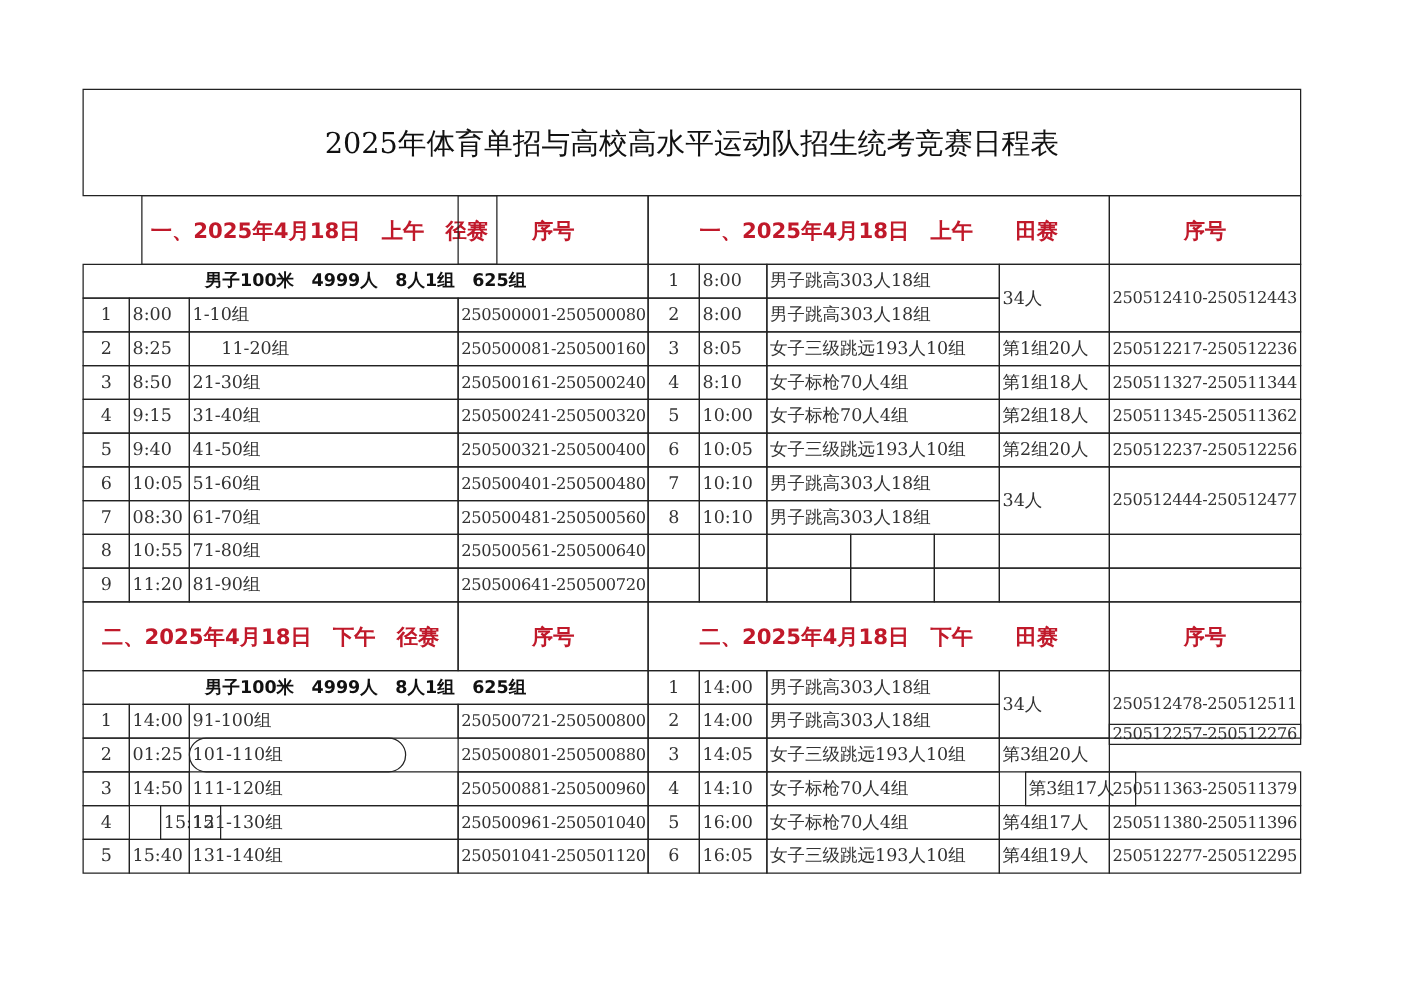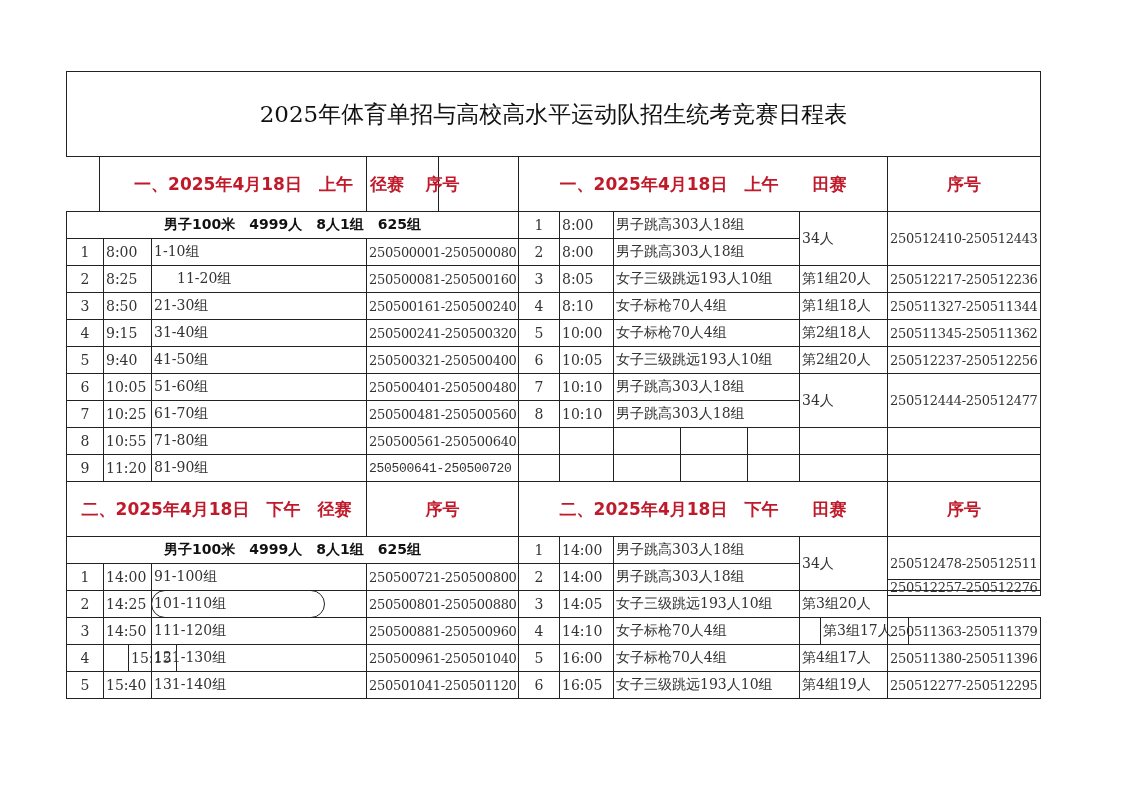--- a/index.html
+++ b/index.html
@@ -14,21 +14,21 @@
   .title { font-size:23px; color:#111; justify-content:center; font-family:"DejaVu Serif","Liberation Serif",serif; }
   .hdr { color:#c0192a; font-weight:bold; font-size:17px; font-family:"DejaVu Sans","Liberation Sans",sans-serif; }
   .sub { font-weight:bold; font-size:14px; color:#111; font-family:"DejaVu Sans","Liberation Sans",sans-serif; justify-content:center; }
   .mono { font-size:13px; letter-spacing:-0.3px; }
 </style>
 </head>
 <body>
 
 <div class="sheet" id="sheet">
     <div class="cell title" style="left: 67px; top: 72px; width: 975px; height: 86px;">2025年体育单招与高校高水平运动队招生统考竞赛日程表</div>
-    <div class="cell hdr c" style="left: 67px; top: 157px; width: 340px; height: 56px; margin-left: 32px;">一、2025年4月18日　上午　径赛</div>
+    <div class="cell hdr c" style="left: 81px; top: 157px; width: 285px; height: 56px; margin-left: 32px;">一、2025年4月18日　上午　径赛</div>
     <div class="cell hdr c" style="left: 367px; top: 157px; width: 153px; height: 56px;">序号</div>
     <div class="cell sub" style="left: 67px; top: 212px; width: 453px; height: 28px;">男子100米　4999人　8人1组　625组</div>
     <div class="cell c" style="left: 67px; top: 239px; width: 38px; height: 28px;">1</div>
     <div class="cell l" style="left: 104px; top: 239px; width: 49px; height: 28px;">8:00</div>
     <div class="cell l" style="left: 152px; top: 239px; width: 216px; height: 28px;">1-10组</div>
     <div class="cell l mono" style="left: 367px; top: 239px; width: 153px; height: 28px;">250500001-250500080</div>
     <div class="cell c" style="left: 67px; top: 266px; width: 38px; height: 28px;">2</div>
     <div class="cell l" style="left: 104px; top: 266px; width: 49px; height: 28px;">8:25</div>
     <div class="cell l" style="left: 152px; top: 266px; width: 216px; height: 28px; padding-left: 25px;">11-20组</div>
     <div class="cell l mono" style="left: 367px; top: 266px; width: 153px; height: 28px;">250500081-250500160</div>
@@ -42,31 +42,31 @@
     <div class="cell l mono" style="left: 367px; top: 320px; width: 153px; height: 28px;">250500241-250500320</div>
     <div class="cell c" style="left: 67px; top: 347px; width: 38px; height: 28px;">5</div>
     <div class="cell l" style="left: 104px; top: 347px; width: 49px; height: 28px;">9:40</div>
     <div class="cell l" style="left: 152px; top: 347px; width: 216px; height: 28px;">41-50组</div>
     <div class="cell l mono" style="left: 367px; top: 347px; width: 153px; height: 28px;">250500321-250500400</div>
     <div class="cell c" style="left: 67px; top: 374px; width: 38px; height: 28px;">6</div>
     <div class="cell l" style="left: 104px; top: 374px; width: 49px; height: 28px;">10:05</div>
     <div class="cell l" style="left: 152px; top: 374px; width: 216px; height: 28px;">51-60组</div>
     <div class="cell l mono" style="left: 367px; top: 374px; width: 153px; height: 28px;">250500401-250500480</div>
     <div class="cell c" style="left: 67px; top: 401px; width: 38px; height: 28px;">7</div>
-    <div class="cell l" style="left: 104px; top: 401px; width: 49px; height: 28px;">10:25</div>
+    <div class="cell l" style="left: 104px; top: 401px; width: 49px; height: 28px;">08:30</div>
     <div class="cell l" style="left: 152px; top: 401px; width: 216px; height: 28px;">61-70组</div>
     <div class="cell l mono" style="left: 367px; top: 401px; width: 153px; height: 28px;">250500481-250500560</div>
     <div class="cell c" style="left: 67px; top: 428px; width: 38px; height: 28px;">8</div>
     <div class="cell l" style="left: 104px; top: 428px; width: 49px; height: 28px;">10:55</div>
     <div class="cell l" style="left: 152px; top: 428px; width: 216px; height: 28px;">71-80组</div>
     <div class="cell l mono" style="left: 367px; top: 428px; width: 153px; height: 28px;">250500561-250500640</div>
     <div class="cell c" style="left: 67px; top: 455px; width: 38px; height: 28px;">9</div>
     <div class="cell l" style="left: 104px; top: 455px; width: 49px; height: 28px;">11:20</div>
     <div class="cell l" style="left: 152px; top: 455px; width: 216px; height: 28px;">81-90组</div>
-    <div class="cell l mono" style="left: 367px; top: 455px; width: 153px; height: 28px; font-family: Liberation Mono, monospace;">250500641-250500720</div>
+    <div class="cell l mono" style="left: 367px; top: 455px; width: 153px; height: 28px;">250500641-250500720</div>
     <div class="cell hdr c" style="left: 519px; top: 157px; width: 370px; height: 56px;">一、2025年4月18日　上午　　田赛</div>
     <div class="cell hdr c" style="left: 888px; top: 157px; width: 154px; height: 56px;">序号</div>
     <div class="cell c" style="left: 519px; top: 212px; width: 42px; height: 28px;">1</div>
     <div class="cell l" style="left: 560px; top: 212px; width: 55px; height: 28px;">8:00</div>
     <div class="cell l" style="left: 614px; top: 212px; width: 187px; height: 28px;">男子跳高303人18组</div>
     <div class="cell c" style="left: 519px; top: 239px; width: 42px; height: 28px;">2</div>
     <div class="cell l" style="left: 560px; top: 239px; width: 55px; height: 28px;">8:00</div>
     <div class="cell l" style="left: 614px; top: 239px; width: 187px; height: 28px;">男子跳高303人18组</div>
     <div class="cell c" style="left: 519px; top: 266px; width: 42px; height: 28px;">3</div>
     <div class="cell l" style="left: 560px; top: 266px; width: 55px; height: 28px;">8:05</div>
@@ -113,21 +113,21 @@
     <div class="cell " style="left: 800px; top: 455px; width: 89px; height: 28px;"></div>
     <div class="cell " style="left: 888px; top: 455px; width: 154px; height: 28px;"></div>
     <div class="cell hdr c" style="left: 67px; top: 482px; width: 301px; height: 56px;">二、2025年4月18日　下午　径赛</div>
     <div class="cell hdr c" style="left: 367px; top: 482px; width: 153px; height: 56px;">序号</div>
     <div class="cell sub" style="left: 67px; top: 537px; width: 453px; height: 28px;">男子100米　4999人　8人1组　625组</div>
     <div class="cell c" style="left: 67px; top: 564px; width: 38px; height: 28px;">1</div>
     <div class="cell l" style="left: 104px; top: 564px; width: 49px; height: 28px;">14:00</div>
     <div class="cell l" style="left: 152px; top: 564px; width: 216px; height: 28px;">91-100组</div>
     <div class="cell l mono" style="left: 367px; top: 564px; width: 153px; height: 28px;">250500721-250500800</div>
     <div class="cell c" style="left: 67px; top: 591px; width: 38px; height: 28px;">2</div>
-    <div class="cell l" style="left: 104px; top: 591px; width: 49px; height: 28px;">14:25</div>
+    <div class="cell l" style="left: 104px; top: 591px; width: 49px; height: 28px;">01:25</div>
     <div class="cell l" style="left: 152px; top: 591px; width: 174px; height: 28px; border-radius: 14px;">101-110组</div>
     <div class="cell l mono" style="left: 367px; top: 591px; width: 153px; height: 28px;">250500801-250500880</div>
     <div class="cell c" style="left: 67px; top: 618px; width: 38px; height: 28px;">3</div>
     <div class="cell l" style="left: 104px; top: 618px; width: 49px; height: 28px;">14:50</div>
     <div class="cell l" style="left: 152px; top: 618px; width: 216px; height: 28px;">111-120组</div>
     <div class="cell l mono" style="left: 367px; top: 618px; width: 153px; height: 28px;">250500881-250500960</div>
     <div class="cell c" style="left: 67px; top: 645px; width: 38px; height: 28px;">4</div>
     <div class="cell l" style="left: 104px; top: 645px; width: 49px; height: 28px; margin-left: 24px;">15:15</div>
     <div class="cell l" style="left: 152px; top: 645px; width: 216px; height: 28px;">121-130组</div>
     <div class="cell l mono" style="left: 367px; top: 645px; width: 153px; height: 28px;">250500961-250501040</div>

